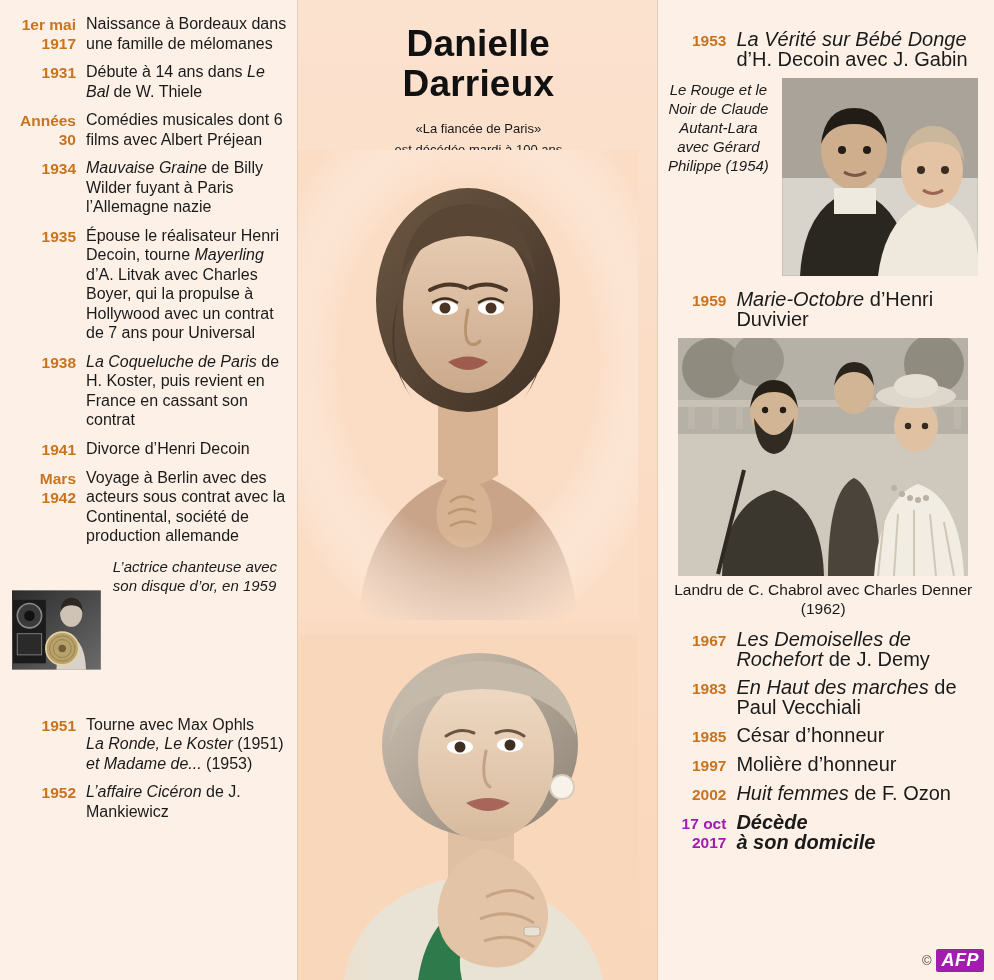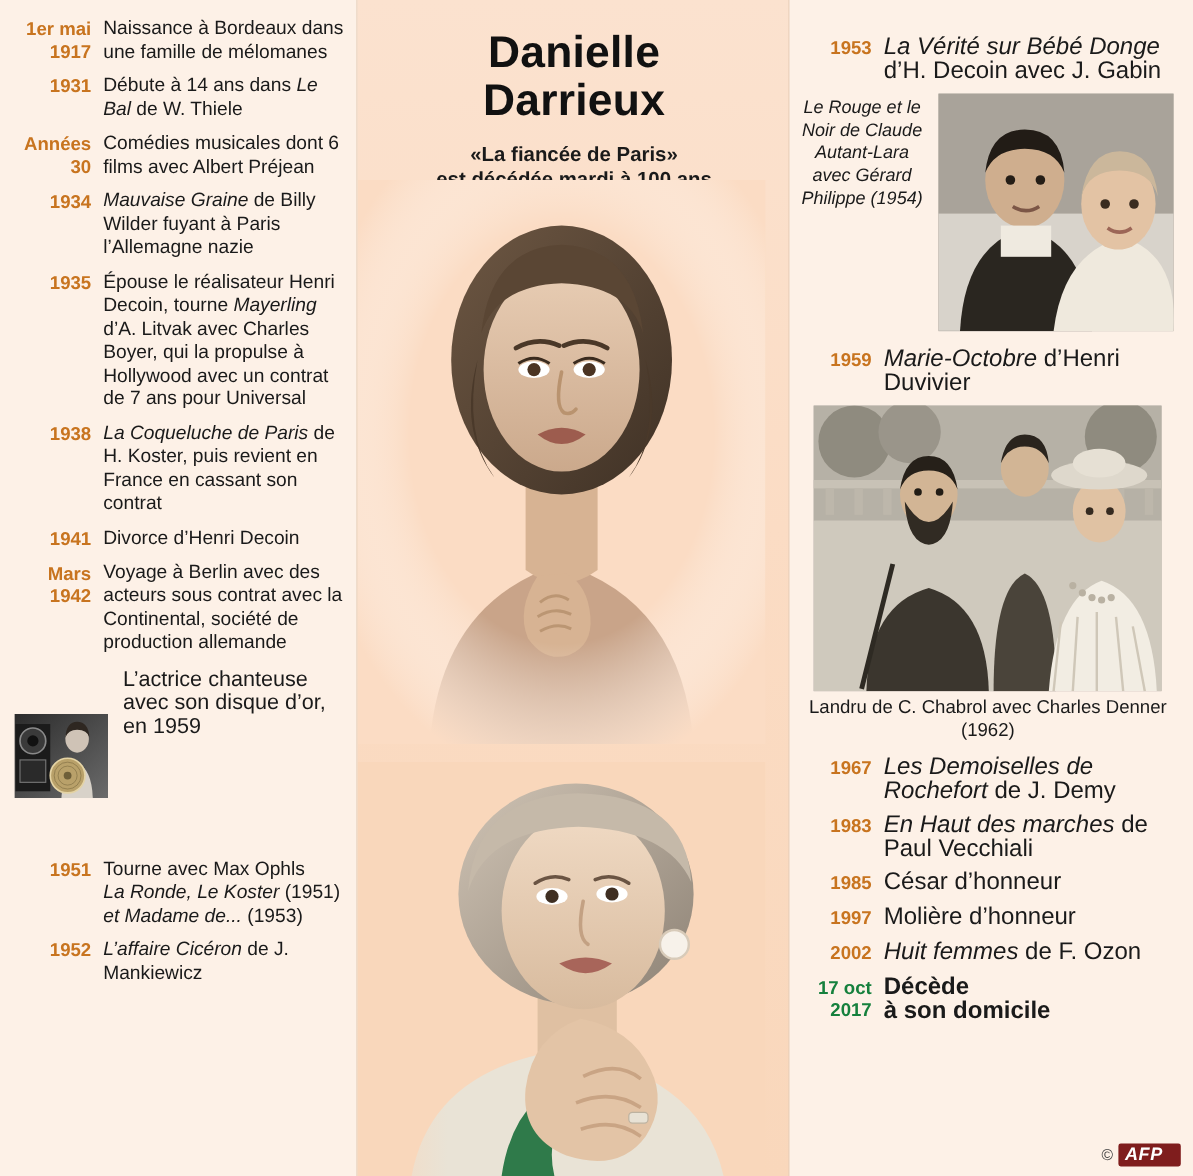--- a/index.html
+++ b/index.html
@@ -34,21 +34,21 @@
   .txt{font-size:16px;line-height:19.5px;padding-left:10px;flex:1;}
   .txt em{font-style:italic;}
   .left-list{padding:14px 10px 0 8px;}
 
   
   .title{
     text-align:center;font-size:37px;font-weight:bold;line-height:40px;
     color:#111;padding-top:24px;letter-spacing:.2px;
   }
   .subtitle{
-    text-align:center;font-size:17px;font-weight:bold;line-height:21px;
+    text-align:center;font-size:13px;font-weight:normal;line-height:21px;
     color:#1a1a1a;padding-top:14px;
   }
   .portrait-top{
     position:absolute;left:0;top:150px;width:340px;height:470px;
     overflow:hidden;
   }
   .portrait-bottom{
     position:absolute;left:0;bottom:0;width:340px;height:345px;overflow:hidden;
   }
 
@@ -68,35 +68,35 @@
     flex:0 0 108px;padding-right:10px;padding-top:2px;color:#1a1a1a;
   }
   .photo{border:0;}
   .cap-center{
     font-size:15.5px;line-height:19px;text-align:center;margin:4px 0 12px 0;
   }
 
   
   .left-photo-block{display:flex;align-items:flex-start;margin:6px 0 10px 4px;}
   .left-photo-cap{
-    font-size:18px;line-height:19.5px;padding-left:12px;padding-top:2px;
-  }
-
-  
-  .death .rdate{color:#15803d;}
-  .death .rtxt{font-weight:bold;}
+    font-style:italic;font-size:15px;line-height:19.5px;padding-left:12px;padding-top:2px;
+  }
+
+  
+  .death .rdate{color:#a21caf;}
+  .death .rtxt{font-weight:bold;font-style:italic;}
 
   
   .afp{
     position:absolute;right:10px;bottom:8px;display:flex;align-items:center;
     font-size:13px;color:#444;
   }
   .afp .mark{
-    background:#7f1d1d;color:#fff;font-weight:bold;font-style:italic;
-    padding:1px 15px 1px 6px;border-radius:2px;margin-left:4px;font-size:15px;
+    background:#a21caf;color:#fff;font-weight:bold;font-style:italic;
+    padding:1px 5px 1px 6px;border-radius:2px;margin-left:4px;font-size:18px;
     letter-spacing:.5px;
   }
 </style>
 </head>
 <body>
 
 <div class="page">
 
   <div class="col-left">
     <div class="left-list">

